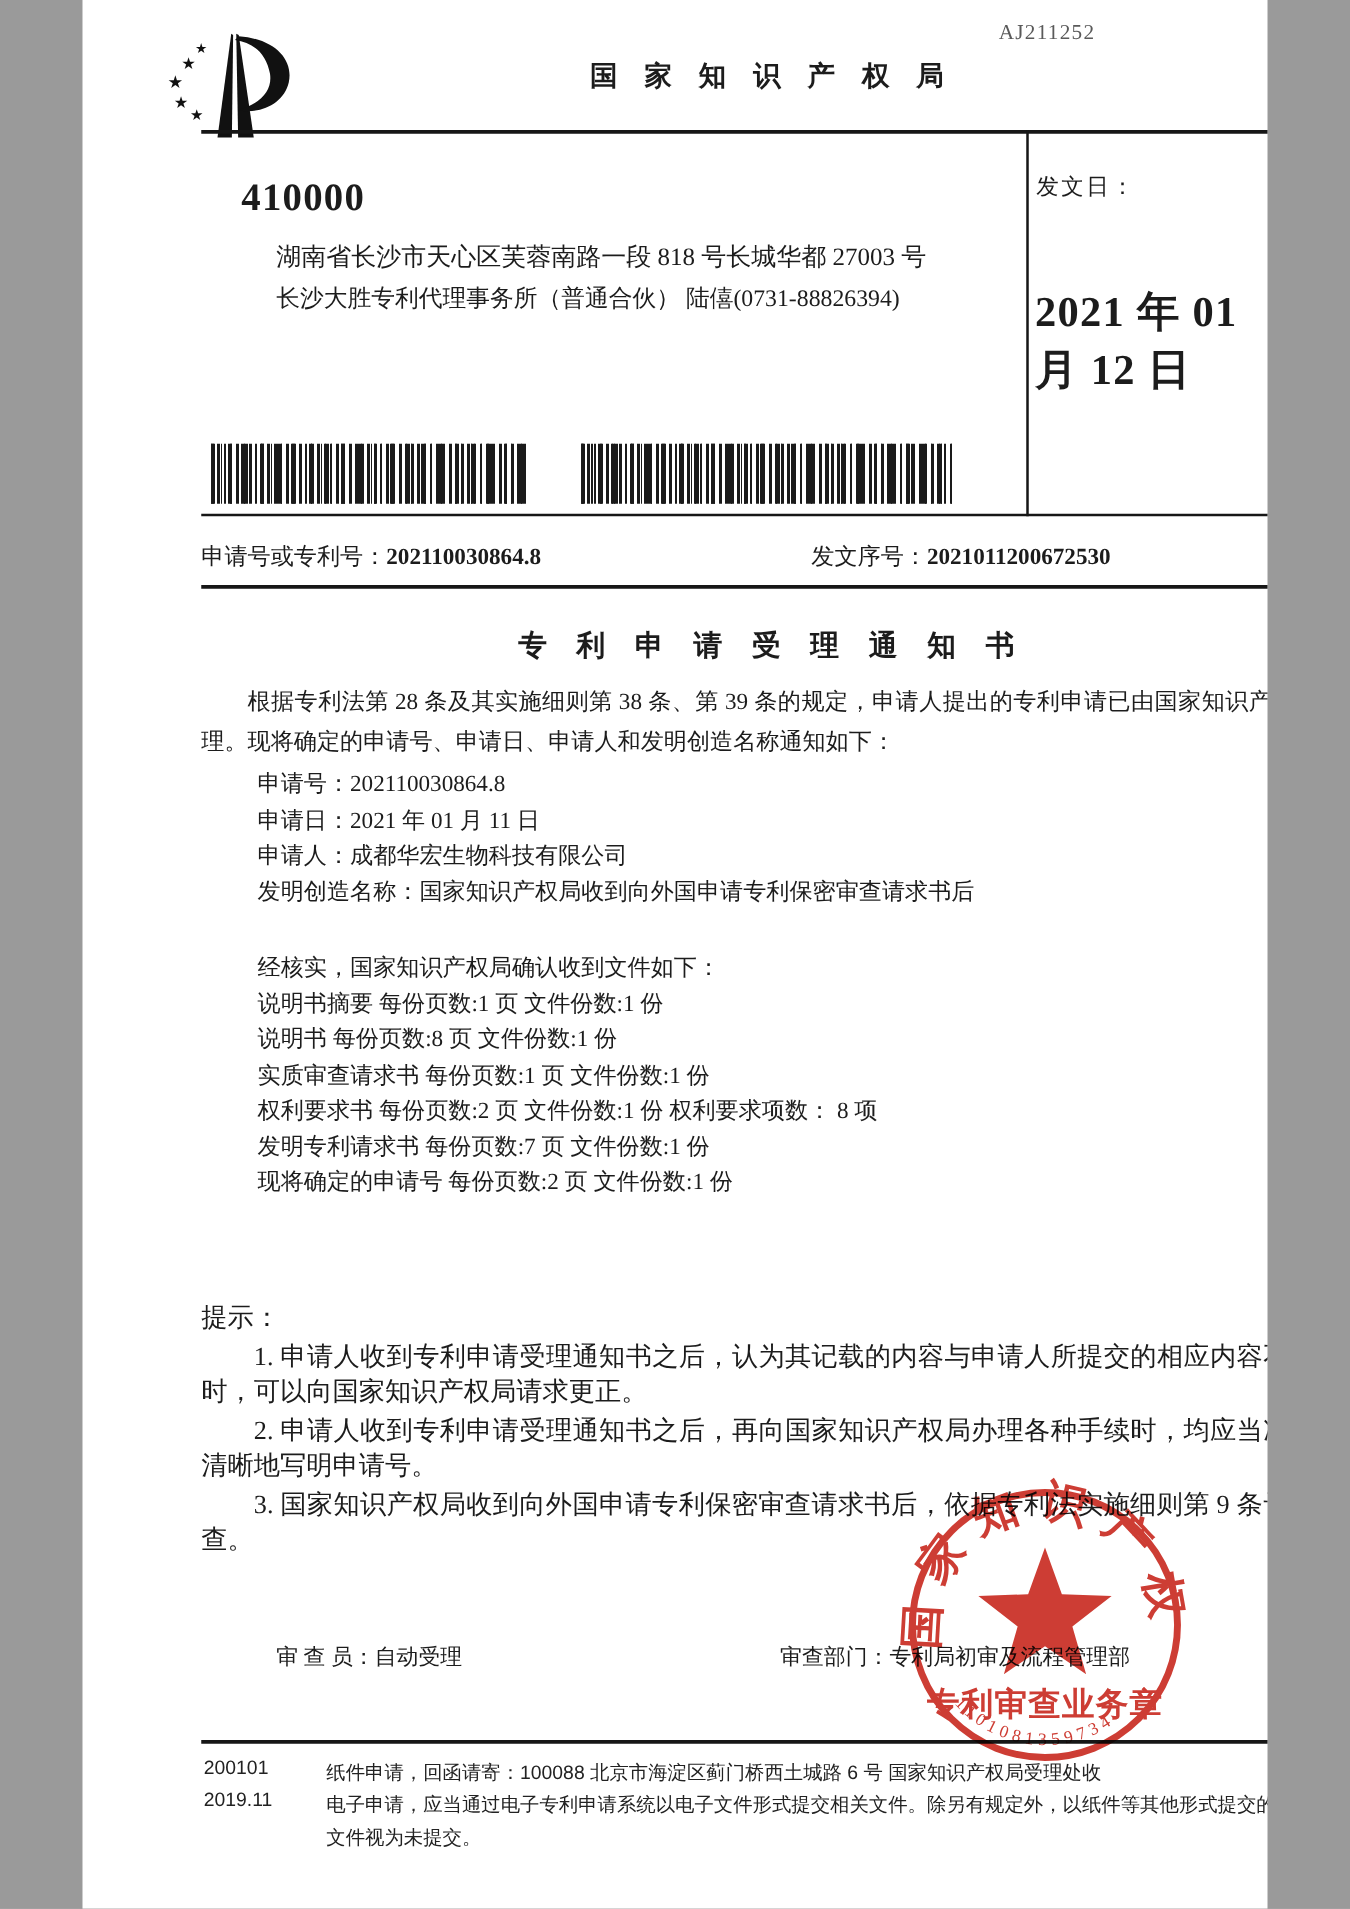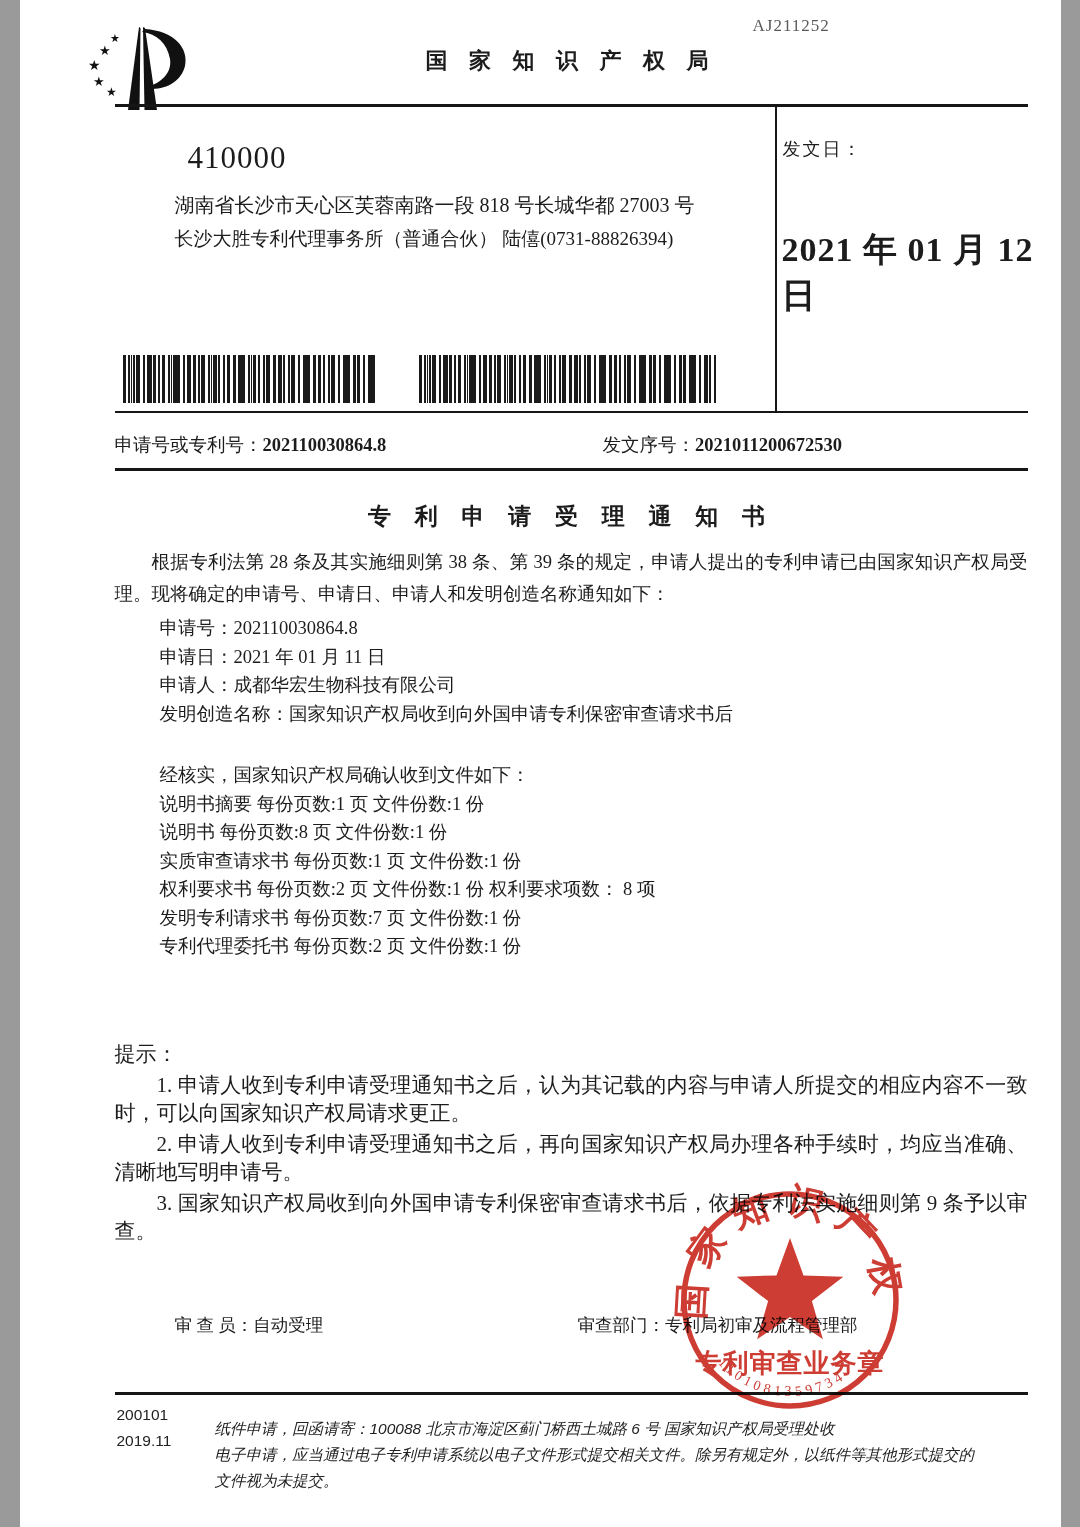--- a/index.html
+++ b/index.html
@@ -1,34 +1,34 @@
 <!DOCTYPE html>
 <html><head>
 <meta charset="utf-8">
 <style>
   html,body{margin:0;padding:0;background:#9a9a9a;}
   .page{
-    position:relative;width:1041px;height:1527px;background:#ffffff;
+    position:relative;width:948px;height:1527px;background:#ffffff;
     margin:0 auto;overflow:hidden;
     font-family:"Liberation Serif","DejaVu Serif",serif;color:#1c1c1c;
   }
   .abs{position:absolute;}
   
   .doc-code{left:733px;top:16px;font-size:17px;color:#5a5a5a;letter-spacing:1px;}
   .header-title{left:95px;top:46px;width:913px;text-align:center;
     font-size:22px;font-weight:bold;letter-spacing:8px;}
   
   .hline{background:#161616;}
   .hline1{left:95px;top:104px;width:913px;height:3px;}
   .hline2{left:95px;top:411px;width:913px;height:2px;}
   .hline3{left:95px;top:468px;width:913px;height:3px;}
   .hline4{left:95px;top:1392px;width:913px;height:3px;}
   .vline{left:755px;top:104px;width:2px;height:309px;background:#161616;}
   
-  .postal{left:127px;top:140px;font-size:31px;font-weight:normal;letter-spacing:1px;margin-left:41px;}
+  .postal{left:127px;top:140px;font-size:31px;font-weight:bold;letter-spacing:1px;}
   .addr1{left:155px;top:192px;font-size:20px;}
   .addr2{left:155px;top:226px;font-size:19px;}
   
   .date-label{left:763px;top:137px;font-size:18px;letter-spacing:2px;}
   .date-value{left:762px;top:227px;font-size:34px;font-weight:bold;letter-spacing:1px;}
   
   .barcode{height:48px;
     background-image:
       repeating-linear-gradient(90deg,#1a1a1a 0 2px,transparent 2px 5px),
       repeating-linear-gradient(90deg,#1a1a1a 0 1px,transparent 1px 8px),
@@ -57,21 +57,21 @@
   .signoff-exam{left:155px;top:1313px;font-size:17.5px;white-space:nowrap;}
   .signoff-dept{left:558px;top:1313px;font-size:17.5px;white-space:nowrap;}
   
   .stamp{left:650px;top:1180px;width:240px;height:240px;opacity:.9;
     mix-blend-mode:multiply;z-index:5;}
   
   .footer{left:95px;top:1402px;width:913px;
     font-family:"Liberation Sans","DejaVu Sans",sans-serif;
     font-size:15.5px;line-height:26px;color:#222;}
   .footer-codes{position:absolute;left:2px;top:0;}
-  .footer-lines{position:absolute;left:100px;top:14px;width:812px;font-style:italic;}
+  .footer-lines{position:absolute;left:100px;top:4px;width:812px;}
   .fl{white-space:nowrap;}
 </style>
 </head>
 <body>
 
 <div class="page">
 
   <div class="abs doc-code">AJ211252</div>
 
   <svg class="abs" style="left:64px;top:22px" width="122" height="96" viewBox="0 0 122 96">
@@ -123,21 +123,21 @@
       <div><span>发明创造名称：</span><span>国家知识产权局收到向外国申请专利保密审查请求书后</span></div>
     </div>
     <div class="gap"></div>
     <div class="doclist">
       <div>经核实，国家知识产权局确认收到文件如下：</div>
       <div>说明书摘要  每份页数:1 页  文件份数:1 份</div>
       <div>说明书  每份页数:8 页  文件份数:1 份</div>
       <div>实质审查请求书  每份页数:1 页  文件份数:1 份</div>
       <div>权利要求书  每份页数:2 页  文件份数:1 份  权利要求项数：  8 项</div>
       <div>发明专利请求书  每份页数:7 页  文件份数:1 份</div>
-      <div>专利代理委托书  每份页数:2 页  文件份数:1 份</div>
+      <div>现将确定的申请号  每份页数:2 页  文件份数:1 份</div>
     </div>
   </div>
 
   <div class="abs tips">
     <p class="tips-heading">提示：</p>
     <p class="tip">1. 申请人收到专利申请受理通知书之后，认为其记载的内容与申请人所提交的相应内容不一致时，可以向国家知识产权局请求更正。</p>
     <p class="tip">2. 申请人收到专利申请受理通知书之后，再向国家知识产权局办理各种手续时，均应当准确、清晰地写明申请号。</p>
     <p class="tip">3. 国家知识产权局收到向外国申请专利保密审查请求书后，依据专利法实施细则第 9 条予以审查。</p>
   </div>
 

